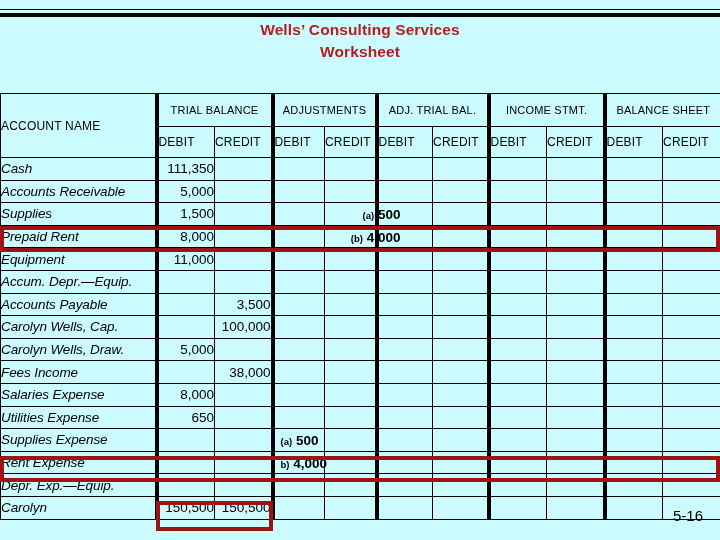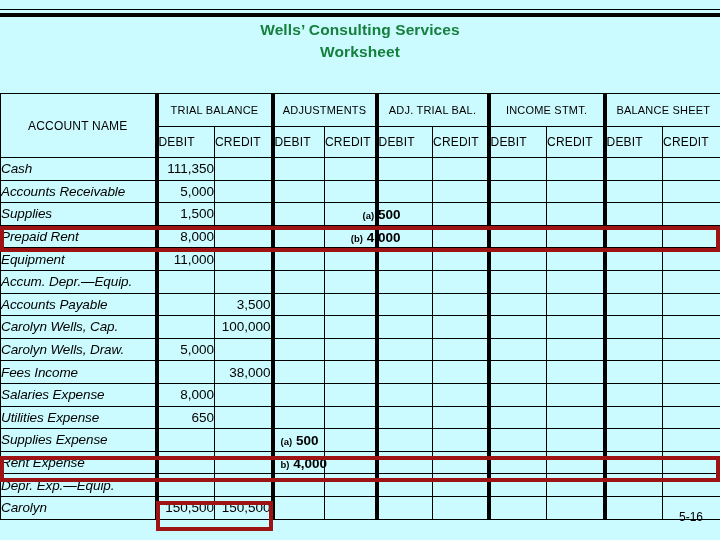--- a/index.html
+++ b/index.html
@@ -32,21 +32,21 @@
     left: 0; top: 13px;
     width: 720px; height: 4px;
     background: #000;
   }
   
   .title-block {
     position: absolute;
     left: 0; top: 19px;
     width: 720px;
     text-align: center;
-    color: #15803d;
+    color: #b91c1c;
     font-weight: bold;
     font-size: 15.5px;
     line-height: 22px;
     letter-spacing: 0.1px;
   }
   .title-line { display: block; white-space: nowrap; }
 
   
   .wsheet {
     position: absolute;
@@ -75,21 +75,21 @@
     letter-spacing: 0.2px;
     white-space: nowrap;
   }
   .hdr-sub {
     height: 30px;
     font-size: 12px;
     letter-spacing: 0.2px;
     white-space: nowrap;
   }
   .acct-head {
-    text-align: center;
+    text-align: left;
     font-size: 12px;
     padding-left: 6px;
     letter-spacing: 0.2px;
     white-space: nowrap;
   }
   .row-body { height: 22.6px; }
   .acct-name {
     text-align: left;
     font-style: italic;
     font-weight: bold;
@@ -142,21 +142,21 @@
     z-index: 5;
   }
   #hl-prepaid  { left: 0px;   top: 226px; width: 720px; height: 26px; }
   #hl-rent     { left: 0px;   top: 456px; width: 720px; height: 26px; }
   #hl-totals   { left: 156px; top: 501px; width: 117px; height: 30px; }
 
   .slide-num {
     position: absolute;
     right: 17px;
     bottom: 16px;
-    font-size: 12px;
+    font-size: 15px;
     color: #000;
     z-index: 6;
   }
 </style>
 </head>
 <body>
 
 <div id="slide">
 
   <div class="top-hairline"></div>

